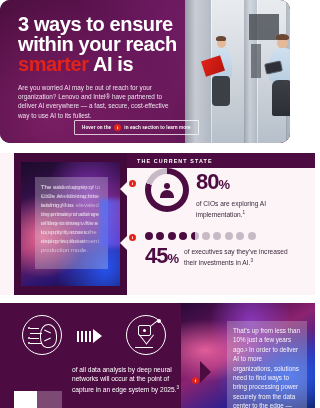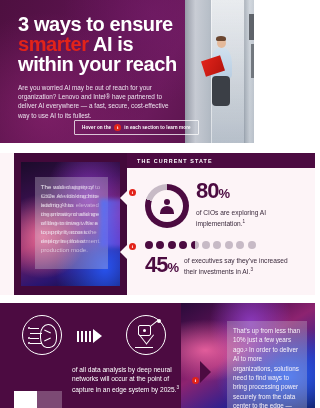--- a/index.html
+++ b/index.html
@@ -5,21 +5,21 @@
   * { box-sizing: border-box; margin: 0; padding: 0; }
   html, body {
     width: 315px; height: 408px;
     background: #ffffff;
     font-family: "Liberation Sans", sans-serif;
     overflow: hidden;
   }
   .page { position: relative; width: 315px; height: 408px; background: #fff; }
 
   
-  .hero { position: relative; width: 254px; height: 143px; overflow: hidden; background: #3d0a33; }
+  .hero { position: relative; width: 290px; height: 143px; overflow: hidden; background: #3d0a33; border-radius: 10px; }
   .hero-bg {
     position: absolute; inset: 0;
     background:
       radial-gradient(circle at 18% 78%, rgba(150,40,120,0.55) 0%, rgba(150,40,120,0) 42%),
       radial-gradient(circle at 60% 10%, rgba(120,30,110,0.5) 0%, rgba(120,30,110,0) 45%),
       linear-gradient(115deg, #4e1040 0%, #5d1350 35%, #6b1a5c 62%, #4a0f3e 100%);
   }
   .hero-photo {
     position: absolute; left: 185px; top: 0; width: 130px; height: 143px;
     overflow: hidden;
@@ -235,24 +235,24 @@
       <div class="hp-head" style="position:absolute;left:92px;top:36px;width:11px;height:13px;"></div>
       <div class="hp-hair" style="position:absolute;left:91px;top:34px;width:13px;height:6px;"></div>
       <div class="hp-shirt hp-man" style="position:absolute;left:84px;top:48px;width:27px;height:34px;"></div>
       <div class="hp-tablet" style="position:absolute;left:80px;top:62px;width:17px;height:11px;transform:rotate(-12deg);"></div>
       <div class="hp-pants" style="position:absolute;left:87px;top:80px;width:21px;height:36px;"></div>
     </div>
 
     <div class="hero-inner">
       <div class="hero-title">
         <div>3 ways to ensure</div>
+        <div>within your reach</div>
         <div>
           <span class="accent">smarter</span><span> AI is</span>
         </div>
-        <div>within your reach</div>
       </div>
       <div class="hero-sub">Are you worried AI may be out of reach for your organization? Lenovo and Intel® have partnered to deliver AI everywhere — a fast, secure, cost-effective way to use AI to its fullest.</div>
     </div>
 
 
     <div class="hover-pill">
       <span>Hover on the</span>
       <span class="info-dot">i</span>
       <span>in each section to learn more</span>
     </div>
@@ -271,21 +271,21 @@
           <div class="tip-text tip-b">The added urgency to scale AI with machine learning has elevated the primary challenge of determining where to apply it across the enterprise investment.</div>
         </div>
       </div>
     </div>
 
     <div class="mid-right">
       <div class="mid-header">
         <span>THE CURRENT STATE</span>
       </div>
 
-      <div class="stat-row" style="margin-top:9px;padding-left:18px;align-items:flex-end;">
+      <div class="stat-row" style="margin-top:0;padding-left:18px;">
         <div class="notch" style="top:14px;"></div>
         <span class="info-dot row-info" style="top:12px;">i</span>
         <div class="donut">
           <div class="donut-person">
             <div class="dp-head"></div>
               <div class="dp-body"></div>
           </div>
         </div>
         <div style="margin-left:7px;margin-top:3px;">
           <div class="pct-big"><span>80</span><span class="pct-sign">%</span></div>

